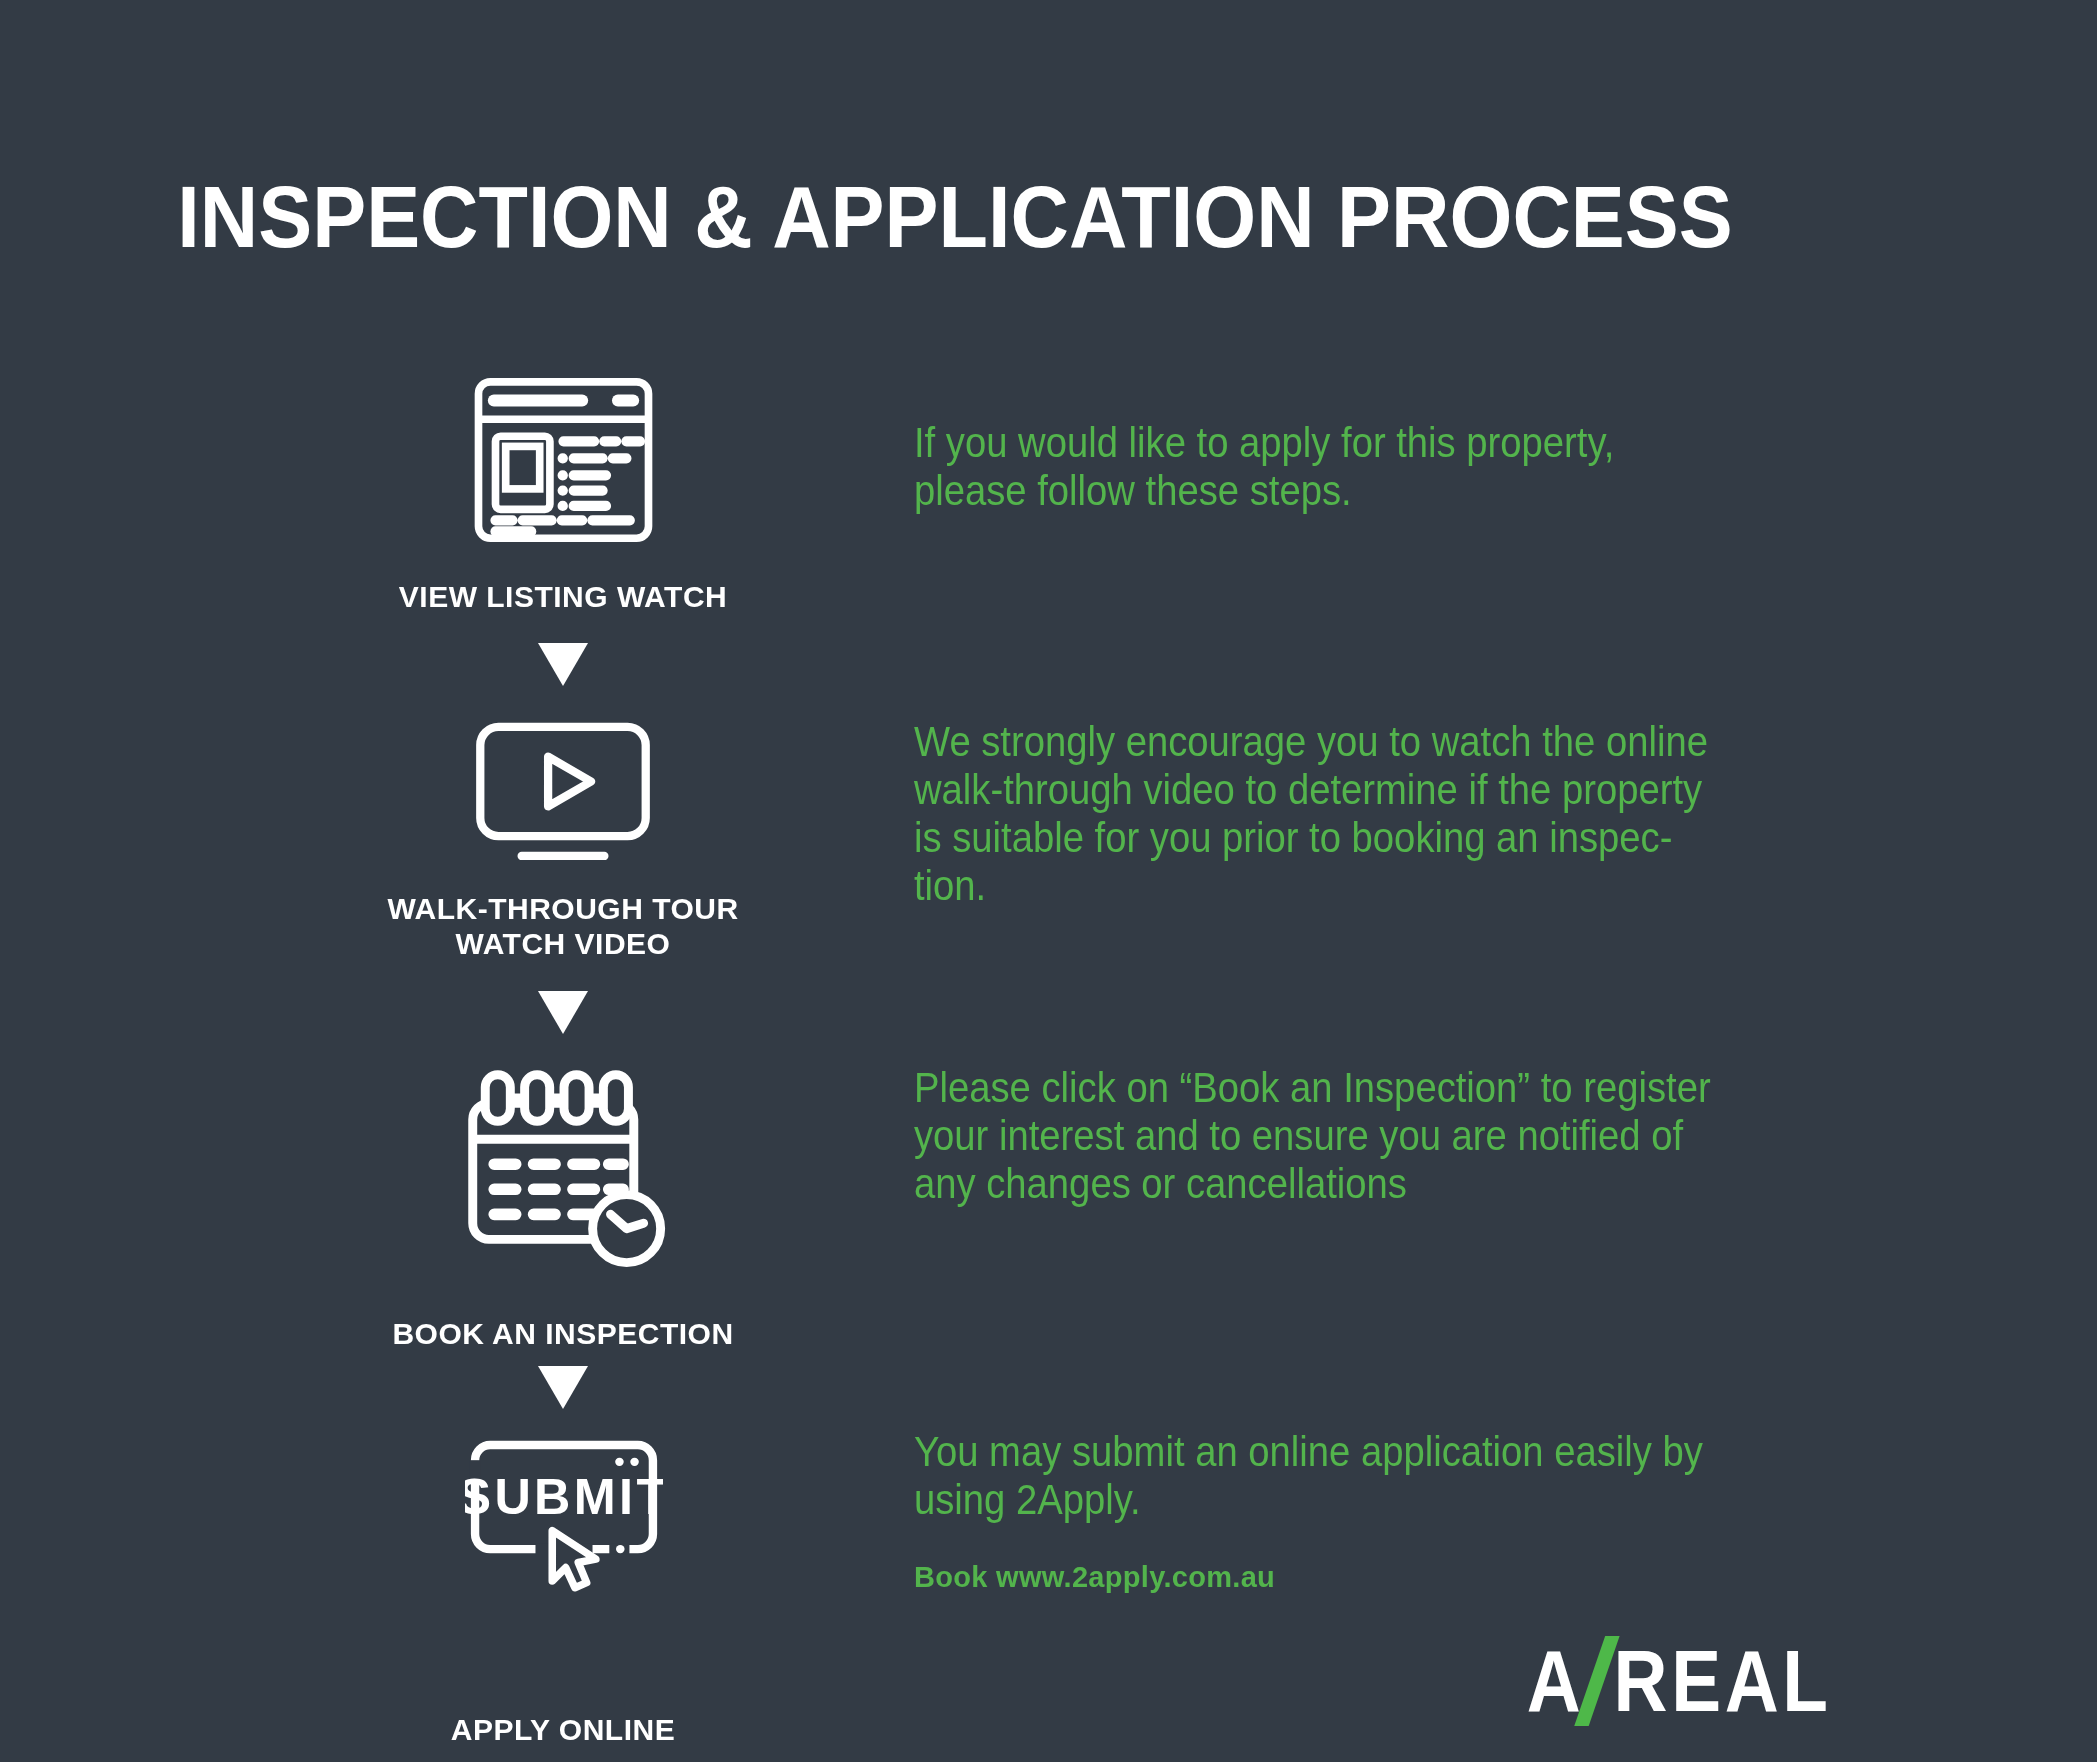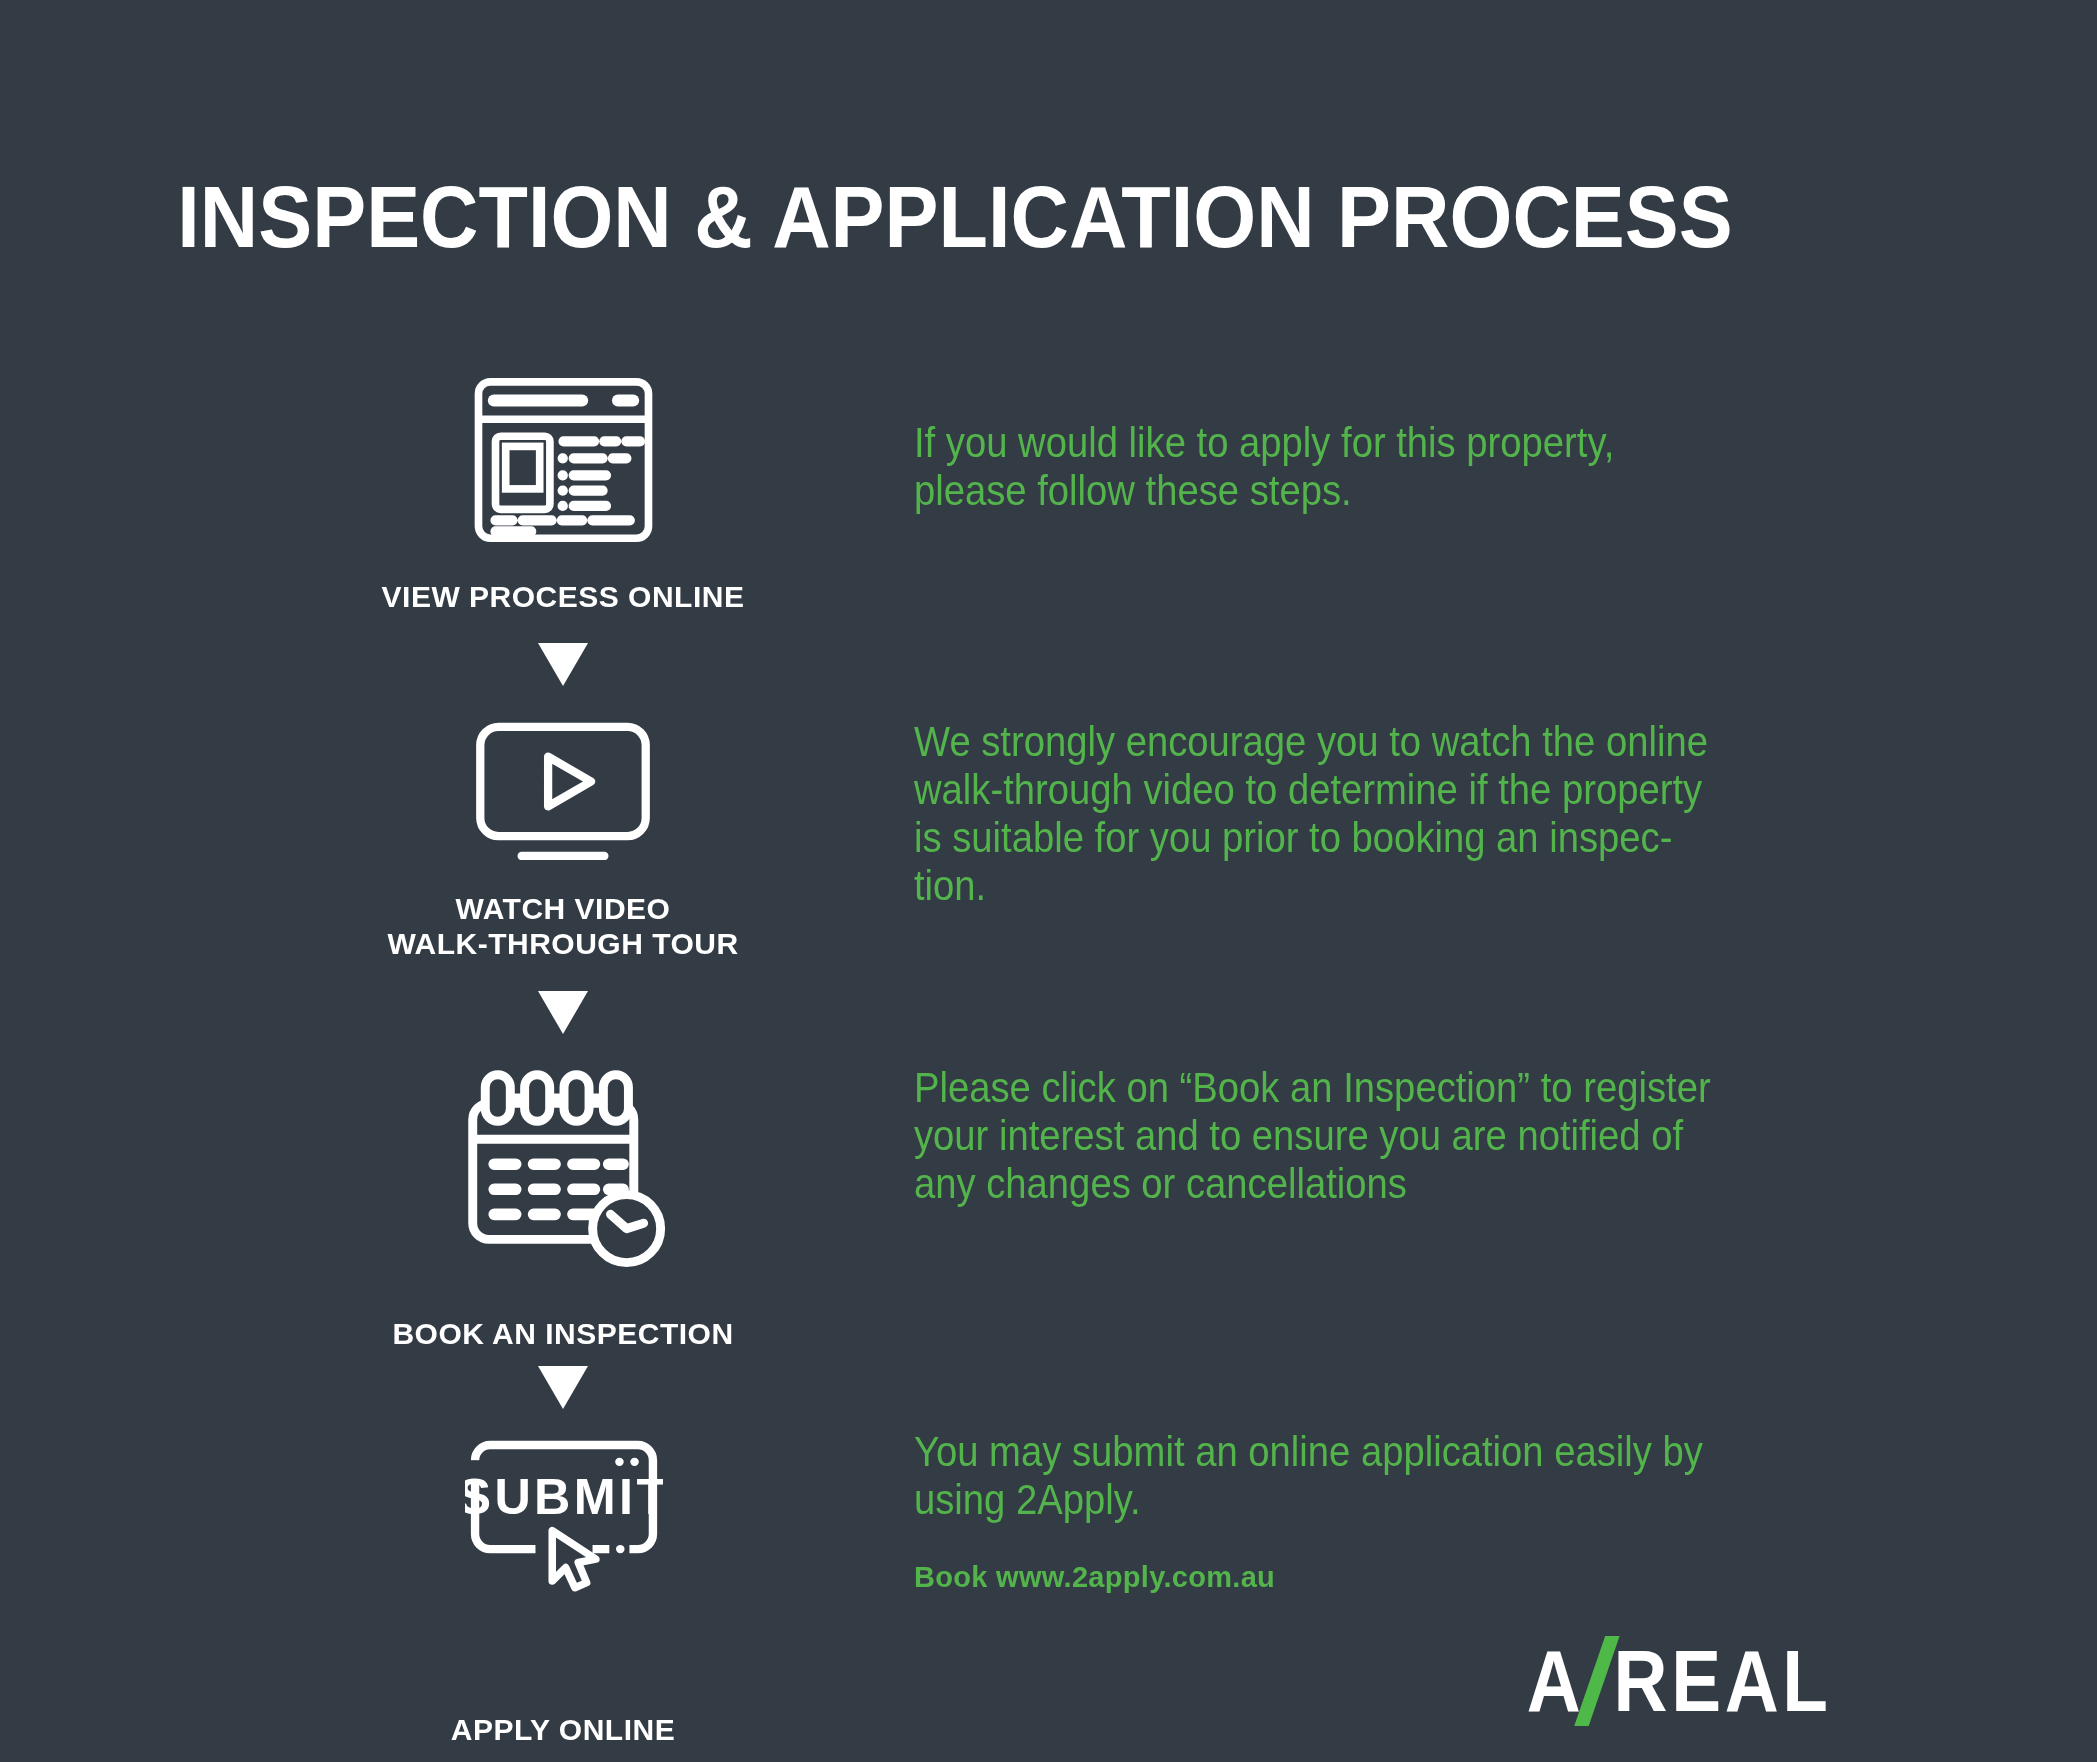--- a/index.html
+++ b/index.html
@@ -84,35 +84,35 @@
         <path d="M54.5 49h0.1M61 49h17M84 49h8"></path>
         <path d="M54.5 59h0.1M61 59h19"></path>
         <path d="M54.5 68h0.1M61 68h17"></path>
         <path d="M54.5 77h0.1M61 77h19"></path>
         <path d="M15 85.5h10M31 85.5h17M54 85.5h12M72 85.5h22"></path>
         <path d="M15 92h21"></path>
       </g>
     </svg>
   </div>
   <div class="step-label" id="label-view">
-    <div>VIEW PROCESS ONLINE</div>
+    <div>VIEW LISTING WATCH</div>
   </div>
 
   <div class="flow-arrow" id="arrow-1"></div>
 
   <div class="icon" id="icon-video">
     <svg viewBox="0 0 110 92" fill="none" stroke="currentColor" stroke-width="5">
       <rect x="5" y="6" width="100" height="66" rx="11"></rect>
       <path d="M46 24 L72 39 L46 54 Z" stroke-linejoin="round" stroke-linecap="round"></path>
       <line x1="30" y1="84" x2="80" y2="84" stroke-linecap="round"></line>
     </svg>
   </div>
   <div class="step-label" id="label-video">
+    <div>WALK-THROUGH TOUR</div>
     <div>WATCH VIDEO</div>
-    <div>WALK-THROUGH TOUR</div>
   </div>
 
   <div class="flow-arrow" id="arrow-2"></div>
 
   <div class="icon" id="icon-calendar">
     <svg viewBox="0 0 114 114" fill="none" stroke="currentColor">
       <line x1="14" y1="19" x2="90" y2="19" stroke-width="5"></line>
       <rect x="6" y="22" width="90" height="76" rx="9" stroke-width="5"></rect>
       <line x1="6" y1="42" x2="96" y2="42" stroke-width="5"></line>
       <g stroke-width="5" fill="var(--background)">

